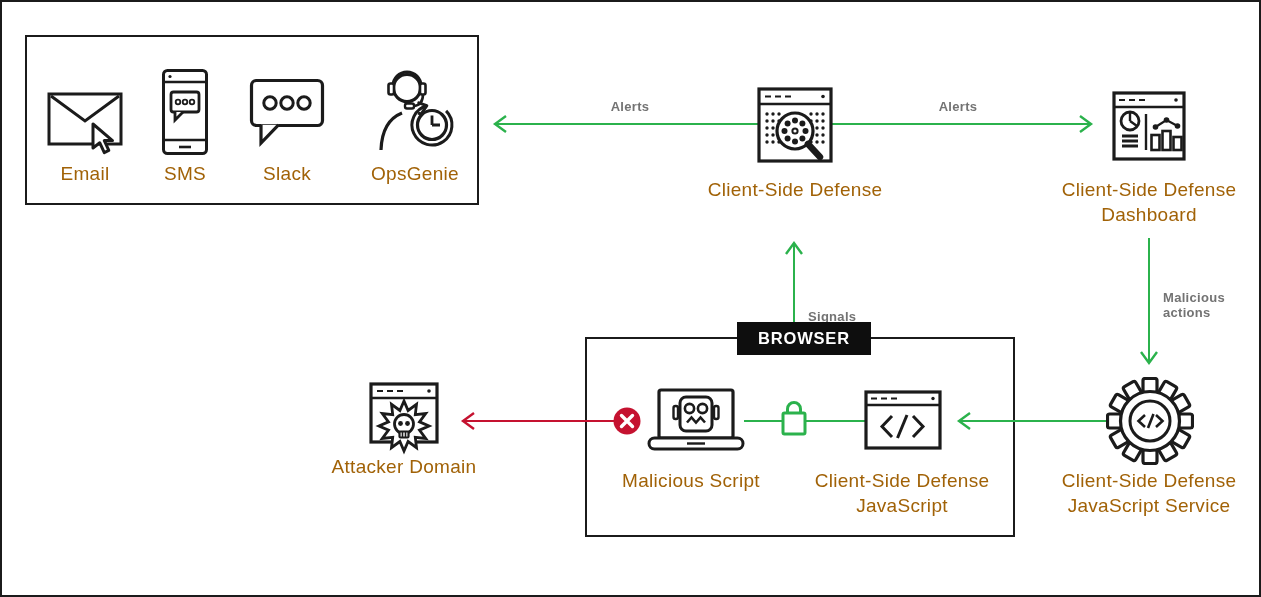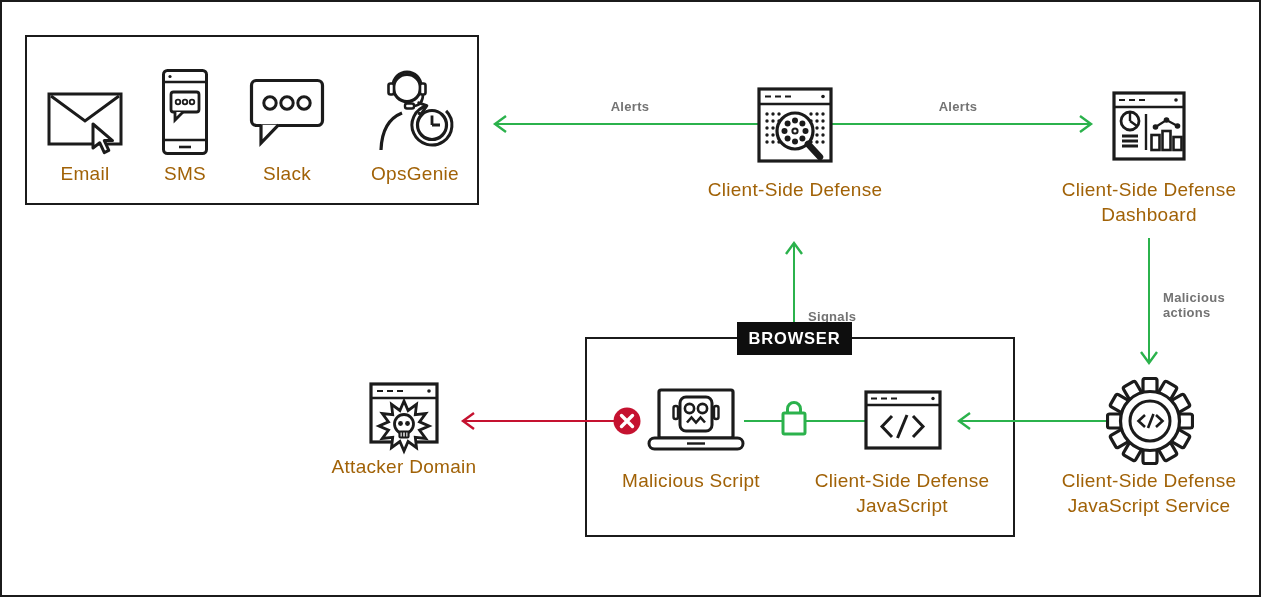--- a/index.html
+++ b/index.html
@@ -15,21 +15,21 @@
     position:absolute;z-index:4;text-align:center;color:#a16207;
     font-size:19px;line-height:25px;letter-spacing:.3px;
   }
   .edge-label{
     position:absolute;z-index:4;color:#737373;font-weight:bold;
     font-size:13px;line-height:15px;letter-spacing:.3px;
   }
   .center{text-align:center;}
   .icon-wrap{position:absolute;z-index:4;background:transparent;}
   .browser-tag{
-    position:absolute;left:735px;top:320px;width:115px;height:33px;z-index:5;
+    position:absolute;left:735px;top:320px;width:134px;height:33px;z-index:5;
     background:#0e0e0e;color:#fff;display:flex;align-items:center;justify-content:center;
     font-size:16.5px;font-weight:bold;letter-spacing:.8px;
   }
   .channel{position:absolute;top:16px;width:120px;height:132px;display:flex;flex-direction:column;
     justify-content:flex-end;align-items:center;}
   .channel .lbl{margin-top:7px;font-size:19px;color:#a16207;letter-spacing:.3px;}
 </style>
 </head>
 <body>
 

